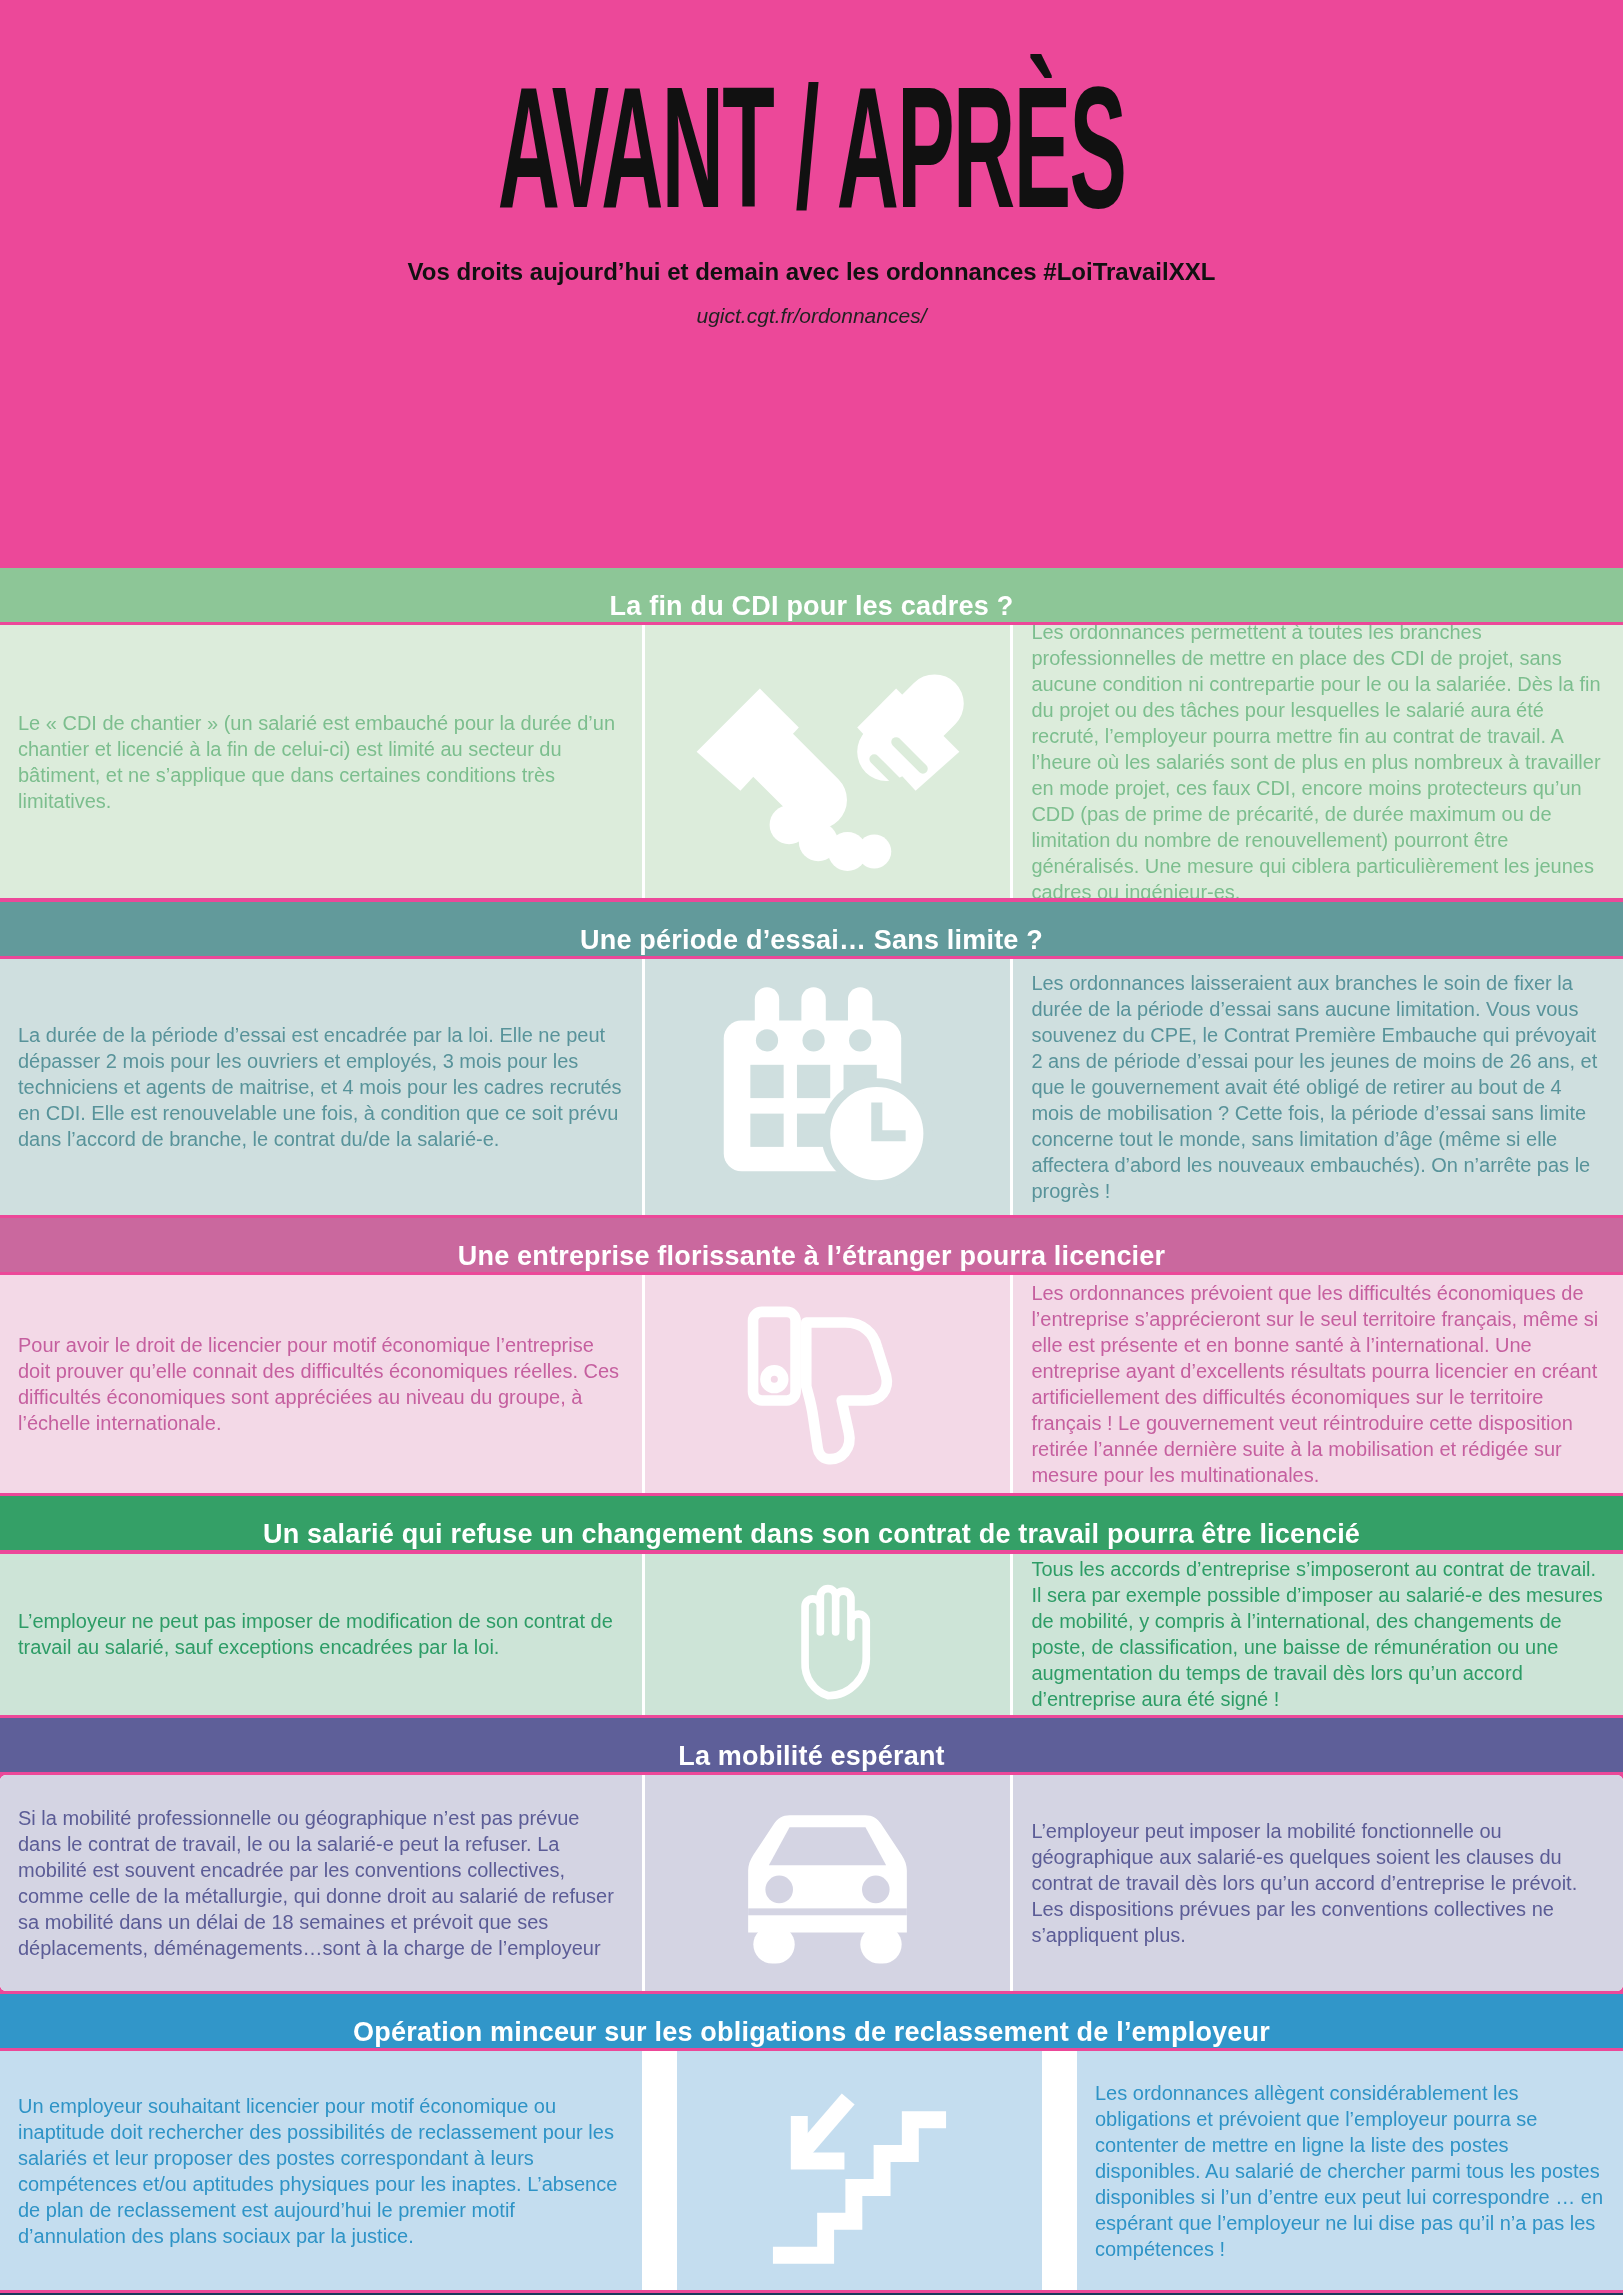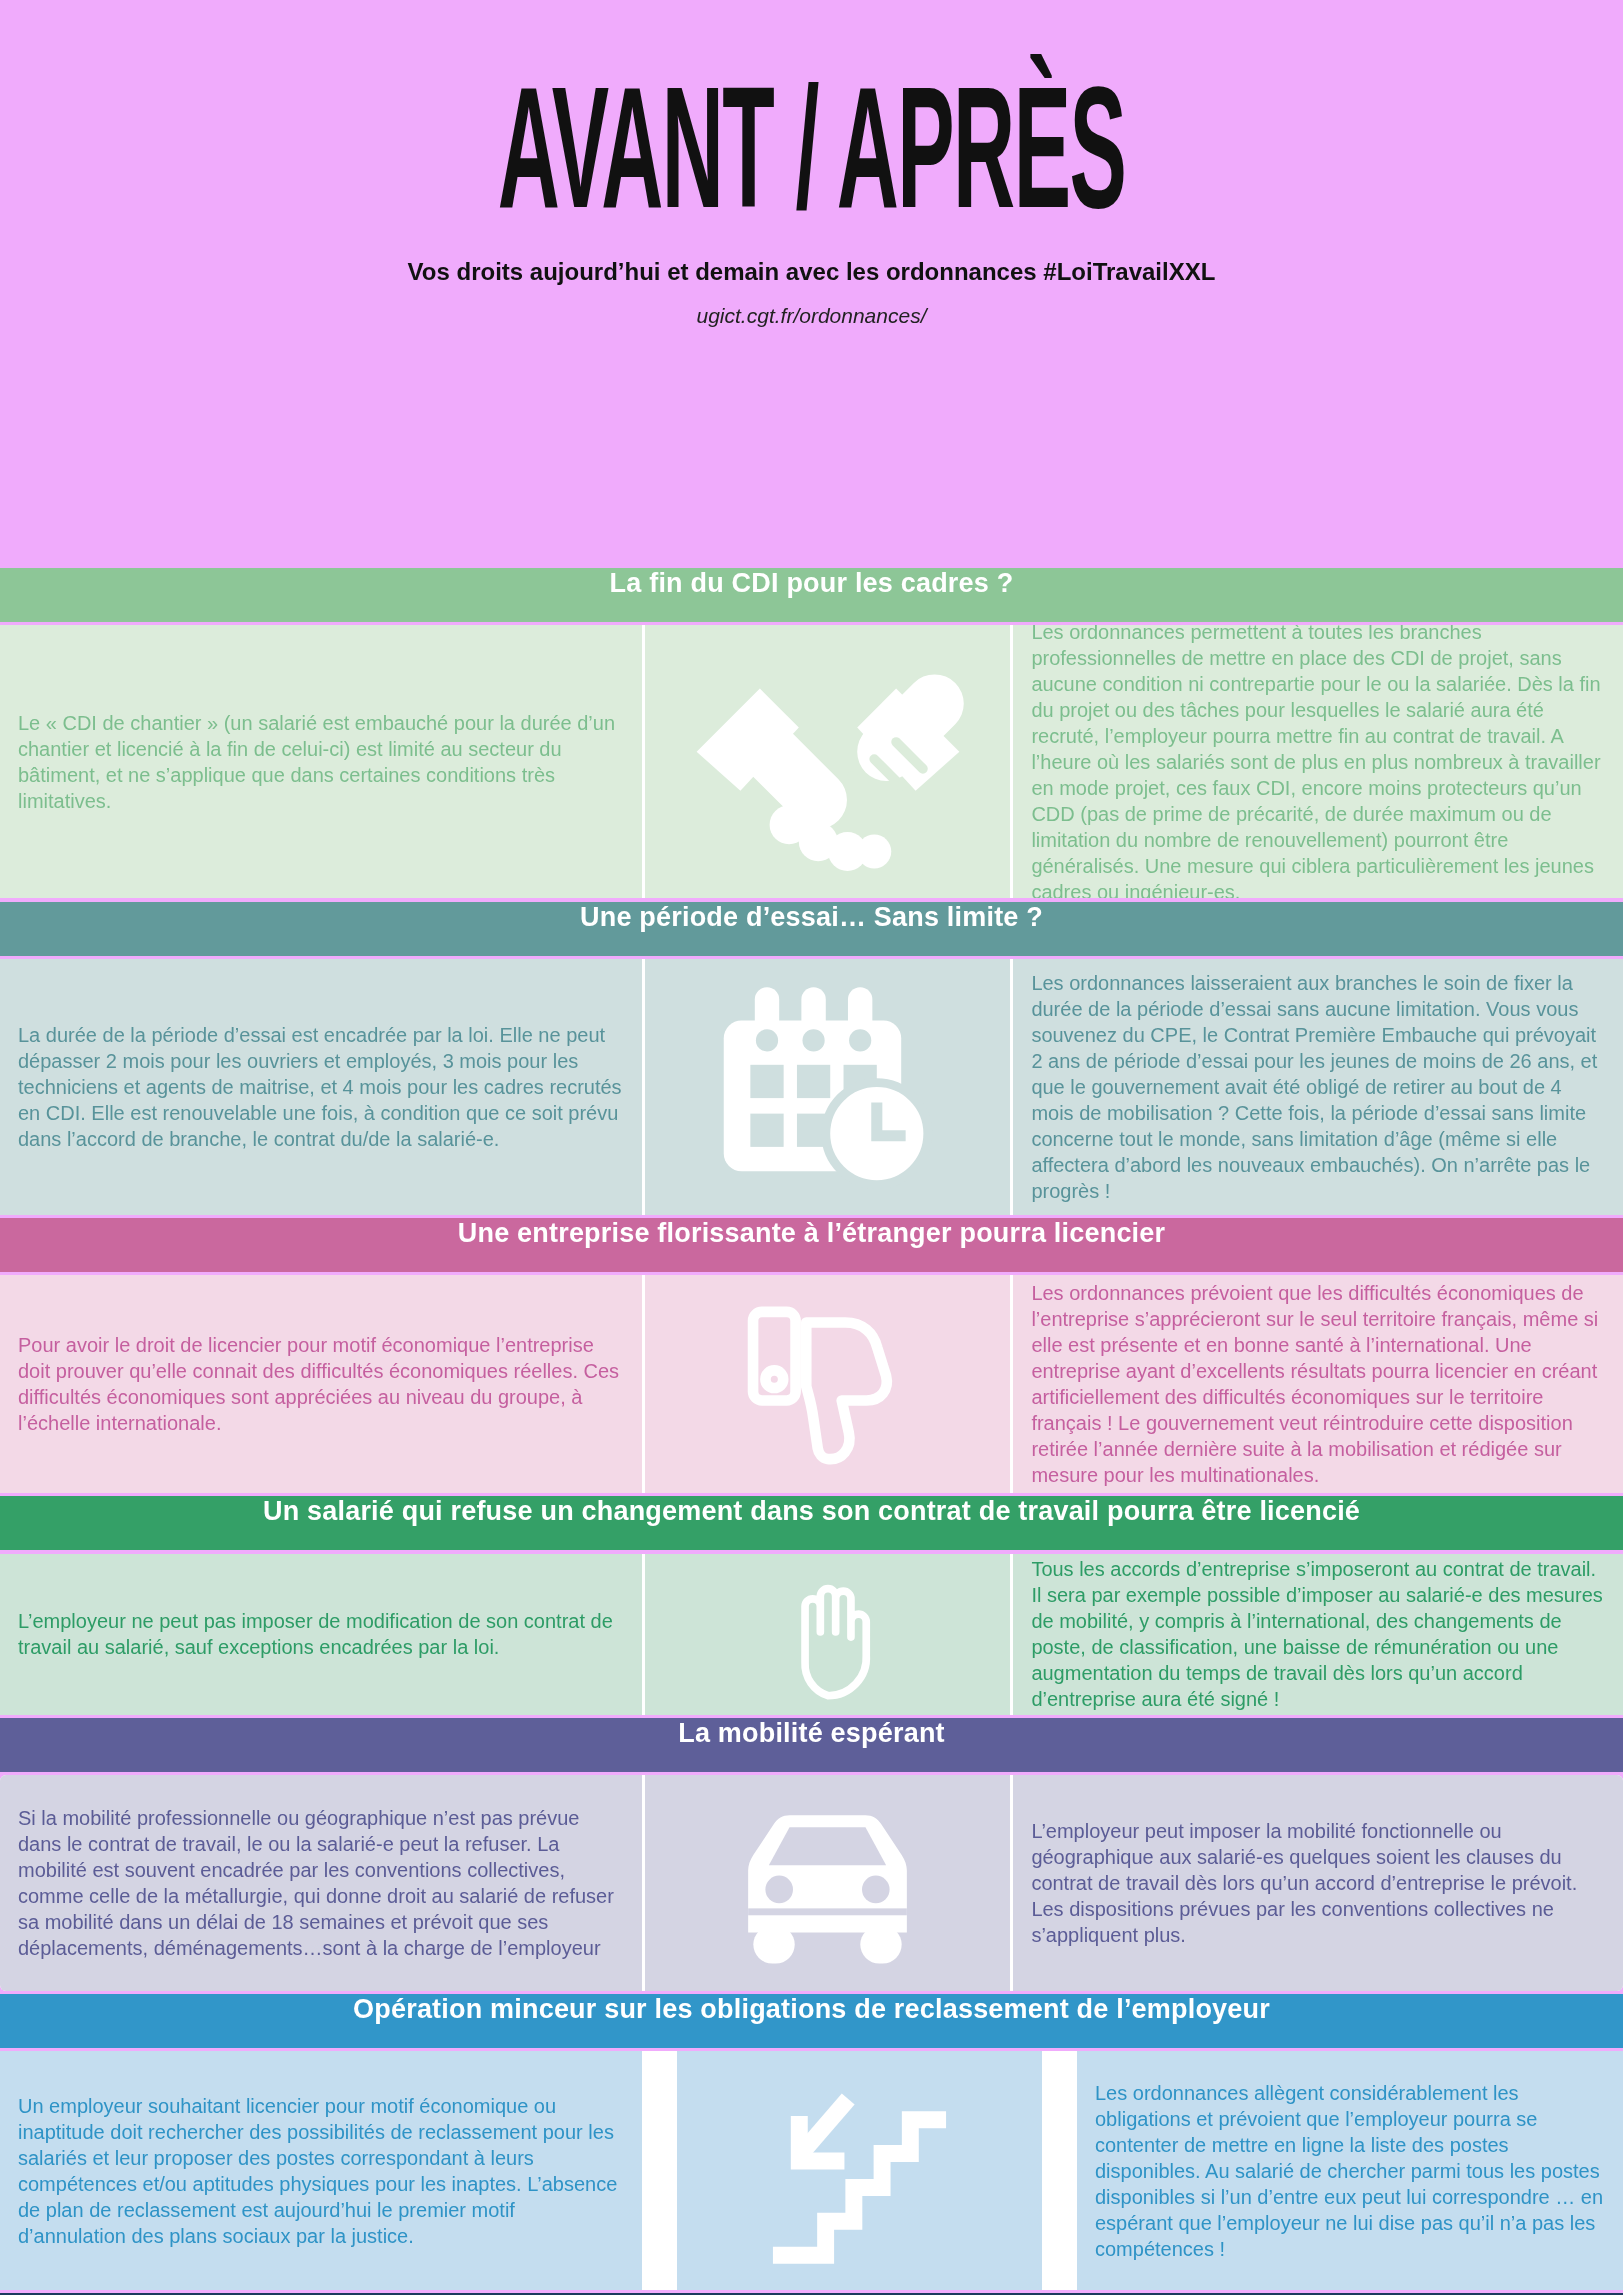--- a/index.html
+++ b/index.html
@@ -1,34 +1,34 @@
 <!DOCTYPE html>
 <html lang="fr" style="font-size:13px"><head>
 <meta charset="utf-8">
 <style>
   html,body{margin:0;padding:0;background:#ffffff;}
   #page{
-    width:1623px;height:2295px;overflow:hidden;background:#f0abfc;
+    width:1623px;height:2295px;overflow:hidden;background:#ec4899;
     font-family:"Liberation Sans",sans-serif;
     display:flex;flex-direction:column;
   }
   
   .top-header{flex:0 0 565px;text-align:center;padding-top:58px;box-sizing:border-box;}
   .main-title{
     margin:0;line-height:179px;height:187px;white-space:nowrap;
     font-size:172px;font-weight:bold;color:#111111;letter-spacing:-3.2px;
   }
   .main-title .condense{display:inline-block;transform:scaleX(.5);transform-origin:center;}
   .subtitle{margin:13px 0 0 0;font-size:24px;font-weight:bold;color:#111111;}
   .site-url{margin:18px 0 0 0;font-size:21px;font-style:italic;color:#222222;}
   
   .sec{display:flex;flex-direction:column;margin-top:3.2px;}
   .sec-header{
     flex:0 0 54px;background:var(--hd);
-    display:flex;align-items:flex-start;justify-content:center;
+    display:flex;align-items:flex-end;justify-content:center;
   }
   .sec-header h2{margin:0;font-size:27px;font-weight:bold;color:#ffffff;letter-spacing:0.2px;}
   .sec-body{
     margin-top:3.2px;display:grid;grid-template-columns:642px 365px auto;
     column-gap:3.2px;background:#ffffff;overflow:hidden;
   }
   .cell{background:var(--panel);overflow:hidden;}
   .cell.text{
     display:flex;align-items:center;
     color:var(--txt);font-size:20px;line-height:1.3;padding:11.4px 18px;box-sizing:border-box;

